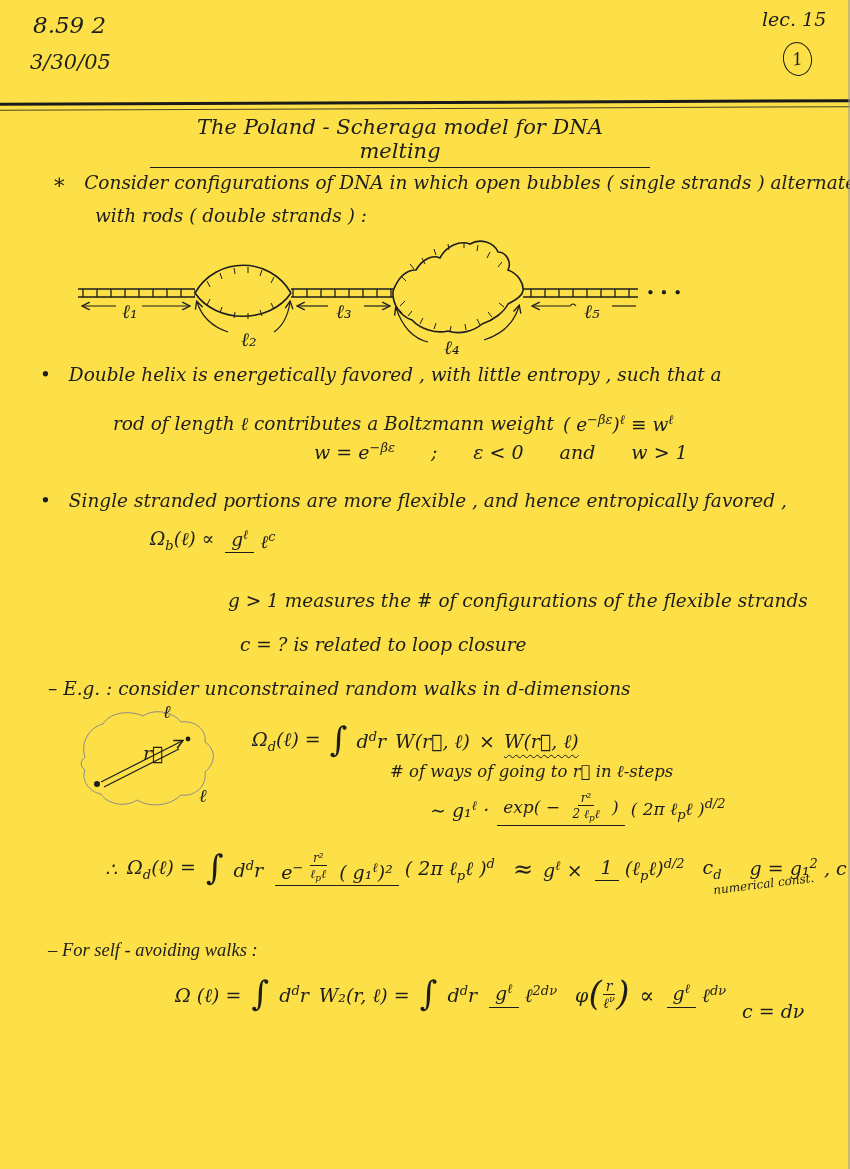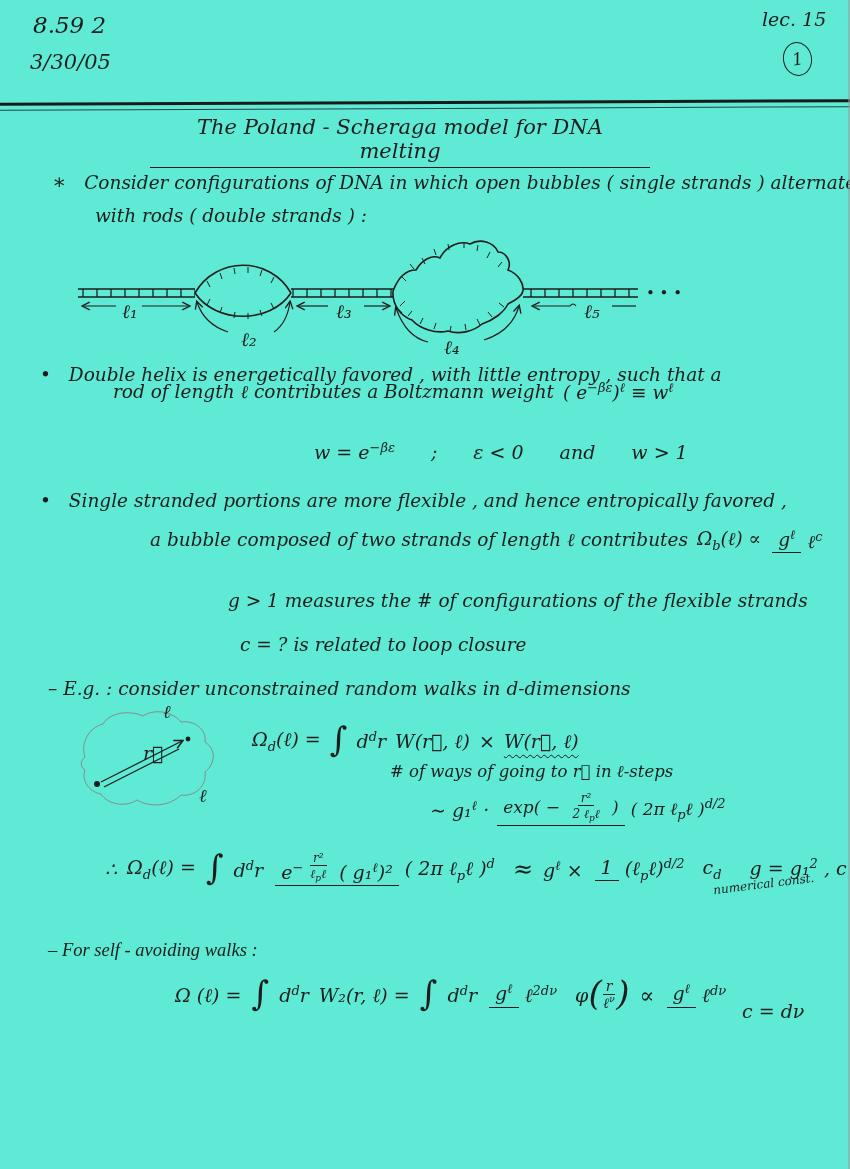--- a/index.html
+++ b/index.html
@@ -1,16 +1,16 @@
 <!DOCTYPE html>
 <html><head>
 <meta charset="utf-8">
 <style>
   html,body{margin:0;padding:0;background:#d8d8d8;}
-  .page{position:relative;width:850px;height:1169px;background:#5eead4;overflow:hidden;
+  .page{position:relative;width:850px;height:1169px;background:#fde047;overflow:hidden;
         font-family:"DejaVu Serif", serif;color:#1d1d1d;}
   .hw{font-family:"DejaVu Serif", serif;font-style:italic;color:#1d1d1d;}
   .abs{position:absolute;}
   .line{font-size:18.5px;white-space:nowrap;}
   .eq{display:flex;align-items:center;gap:9px;font-size:19px;white-space:nowrap;}
   sup{font-size:13px;font-style:italic;}
   sub{font-size:13px;font-style:italic;}
   .int{font-size:34px;line-height:1;font-style:italic;transform:translateY(-2px);}
   .frac{display:inline-flex;flex-direction:row;align-items:center;vertical-align:middle;
         line-height:1.15;margin:0 2px;text-align:center;}
@@ -125,41 +125,40 @@
     <text x="165" y="110" font-size="19">ℓ₂</text>
     <text x="260" y="82" font-size="19">ℓ₃</text>
     <text x="368" y="118" font-size="19">ℓ₄</text>
     <text x="508" y="82" font-size="19">ℓ₅</text>
   </svg>
 
   <div class="abs hw line" style="left:40px;top:364px;">
     <span class="marker">•</span>
     <span>Double helix is energetically favored , with little entropy , such that a</span>
   </div>
-  <div class="abs hw eq" style="left:113px;top:380px;font-size:18.5px;">
+  <div class="abs hw eq" style="left:113px;top:412px;font-size:18.5px;">
     <span>rod of length ℓ contributes a Boltzmann weight</span>
     <span>
       <span>( e</span><sup>−βε</sup><span>)</span><sup>ℓ</sup>
       <span>≡ w</span><sup>ℓ</sup>
     </span>
   </div>
   <div class="abs hw eq" style="left:282px;top:440px;gap:36px;margin-left:32px;">
     <span><span>w = e</span><sup>−βε</sup></span>
     <span>;</span>
     <span>ε &lt; 0</span>
     <span>and</span>
     <span>w &gt; 1</span>
   </div>
 
   <div class="abs hw line" style="left:40px;top:490px;">
     <span class="marker">•</span>
     <span>Single stranded portions are more flexible , and hence entropically favored ,</span>
   </div>
   <div class="abs hw eq" style="left:150px;top:528px;font-size:18.5px;">
-    <span>a bubble composed of two strands of length ℓ contributes</span>
     <span><span>Ω</span><sub>b</sub><span>(ℓ) ∝</span></span>
     <span class="frac">
       <span class="num"><span>g</span><sup>ℓ</sup></span>
       <span class="den"><span>ℓ</span><sup>c</sup></span>
     </span>
   </div>
   <div class="abs hw line" style="left:228px;top:590px;">g &gt; 1 measures the # of configurations of the flexible strands</div>
   <div class="abs hw line" style="left:48px;top:678px;">– E.g. :  consider unconstrained random walks in d-dimensions</div>
 
   <div class="abs hw line" style="left:240px;top:634px;">c = ?  is related to loop closure</div>

